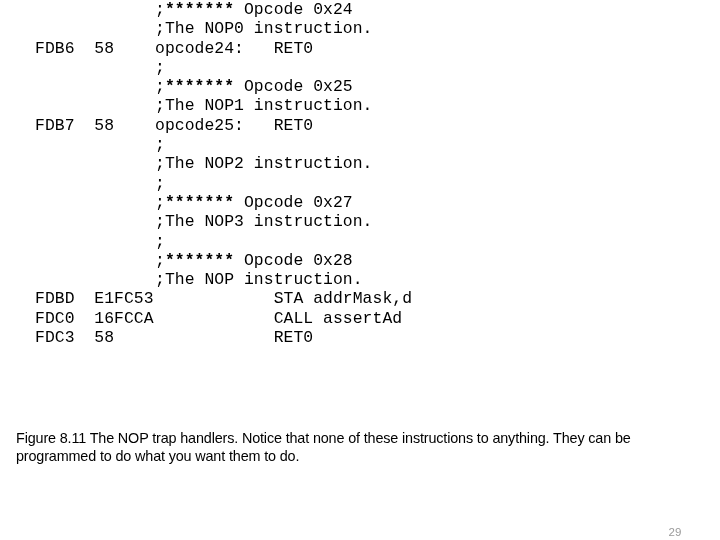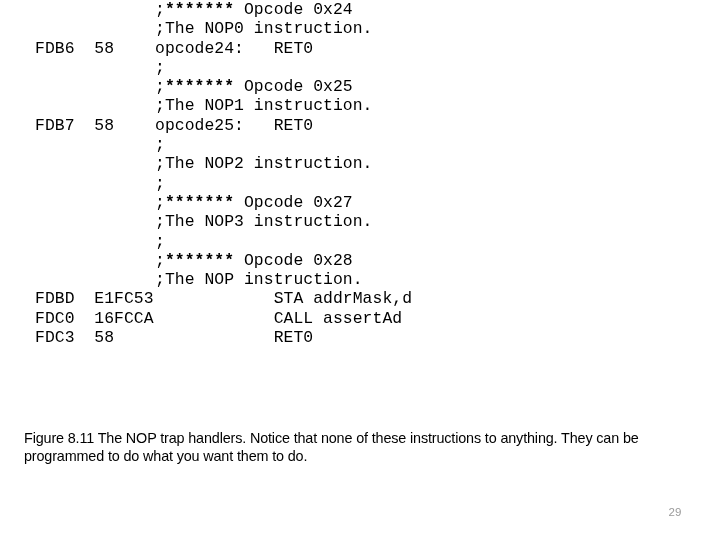--- a/index.html
+++ b/index.html
@@ -52,31 +52,30 @@
   #caption {
     position: absolute;
     left: 16px;
     top: 429px;
     width: 676px;
     font-family: "Liberation Sans", sans-serif;
     font-size: 14.4px;
     line-height: 18.2px;
     color: #000000;
     letter-spacing: -0.15px;
-    margin-left: 8px;
   }
   #caption .cap-line {
     white-space: nowrap;
   }
 
   
   #page-number {
     position: absolute;
     left: 660px;
-    top: 506px;
+    top: 526px;
     width: 30px;
     text-align: center;
     font-family: "Liberation Sans", sans-serif;
     font-size: 11.5px;
     color: #9a9a9a;
   }
 </style>
 </head>
 <body>
 

